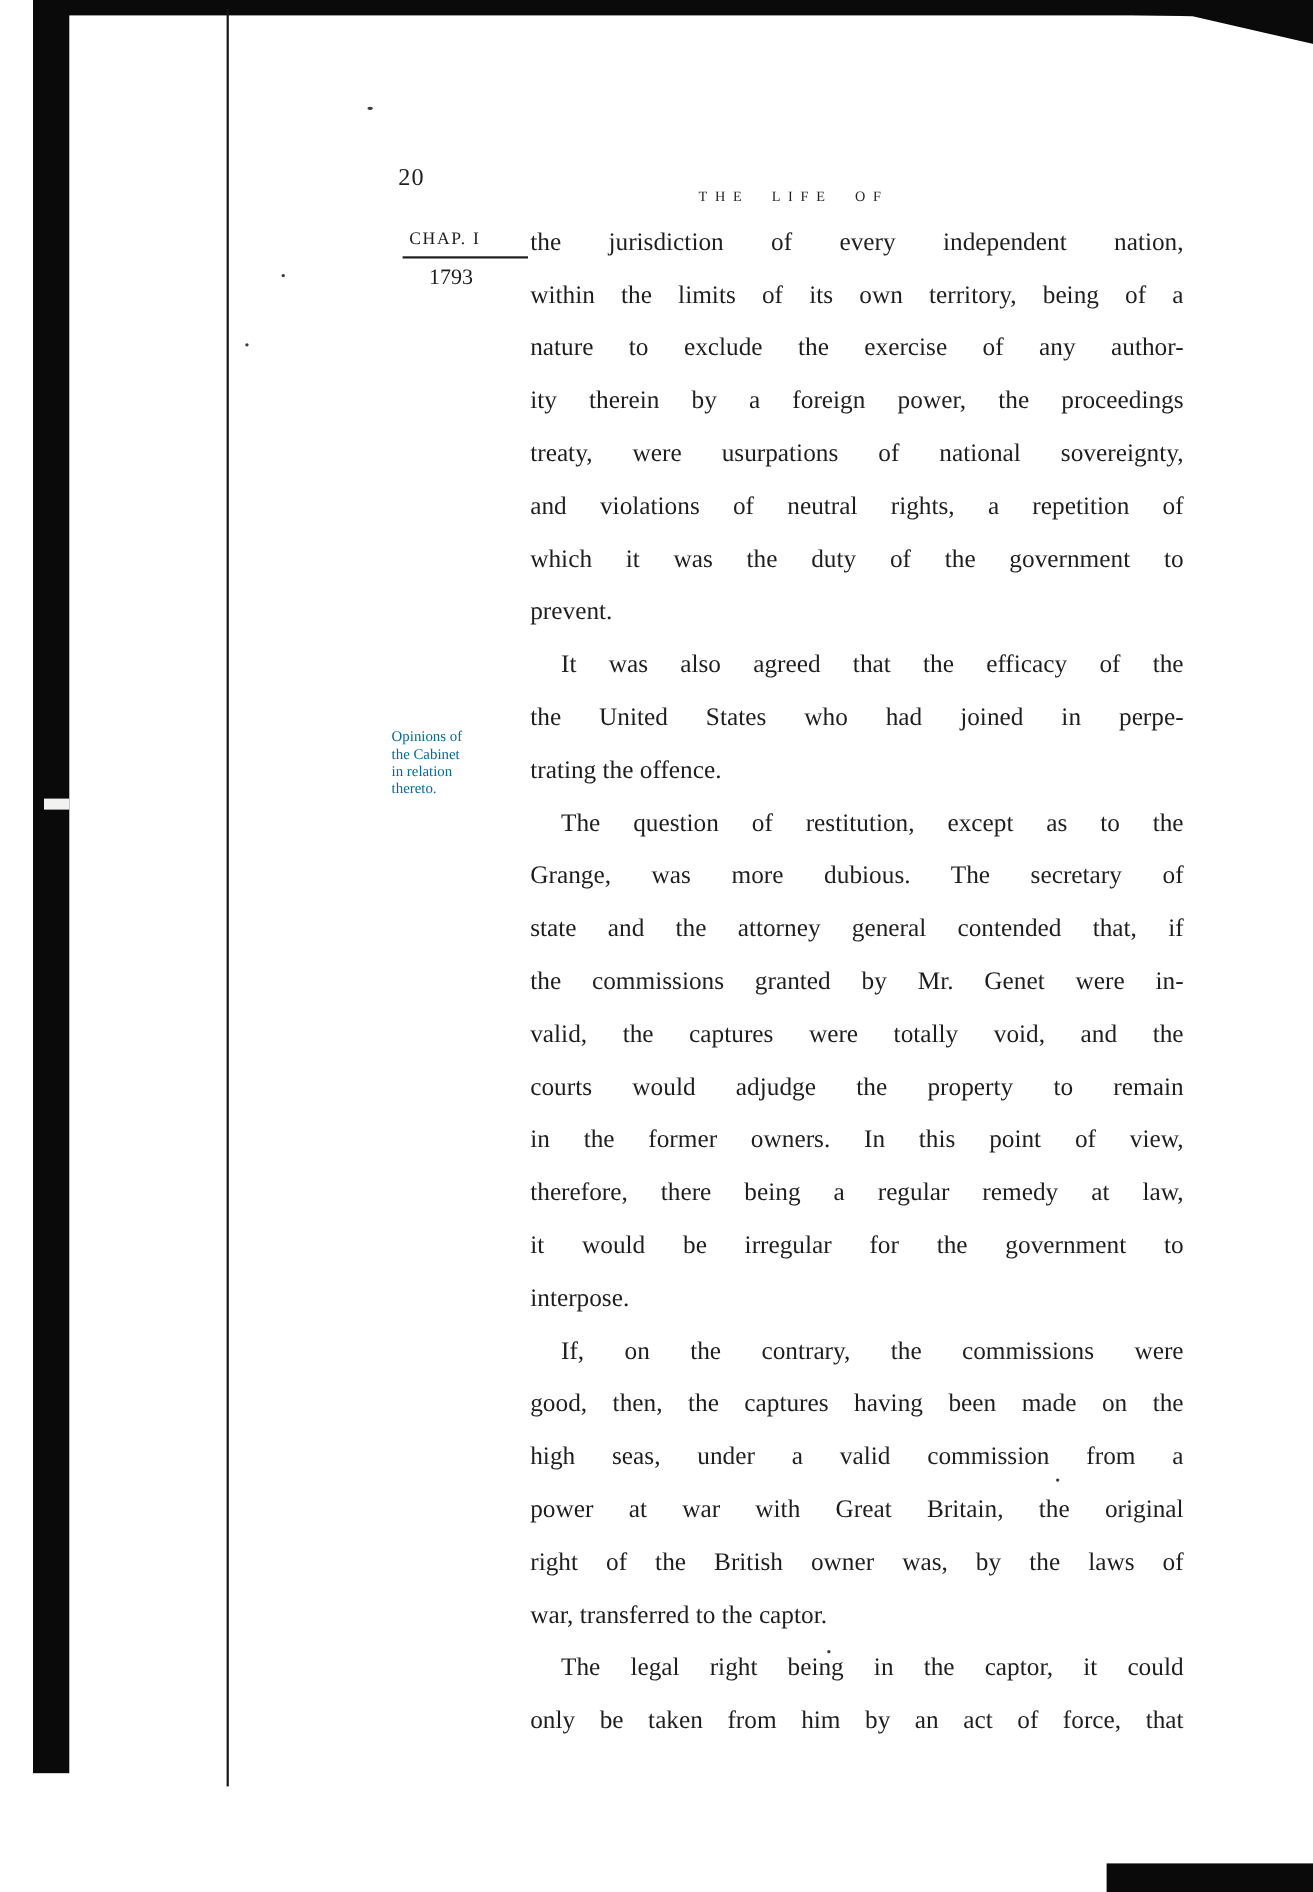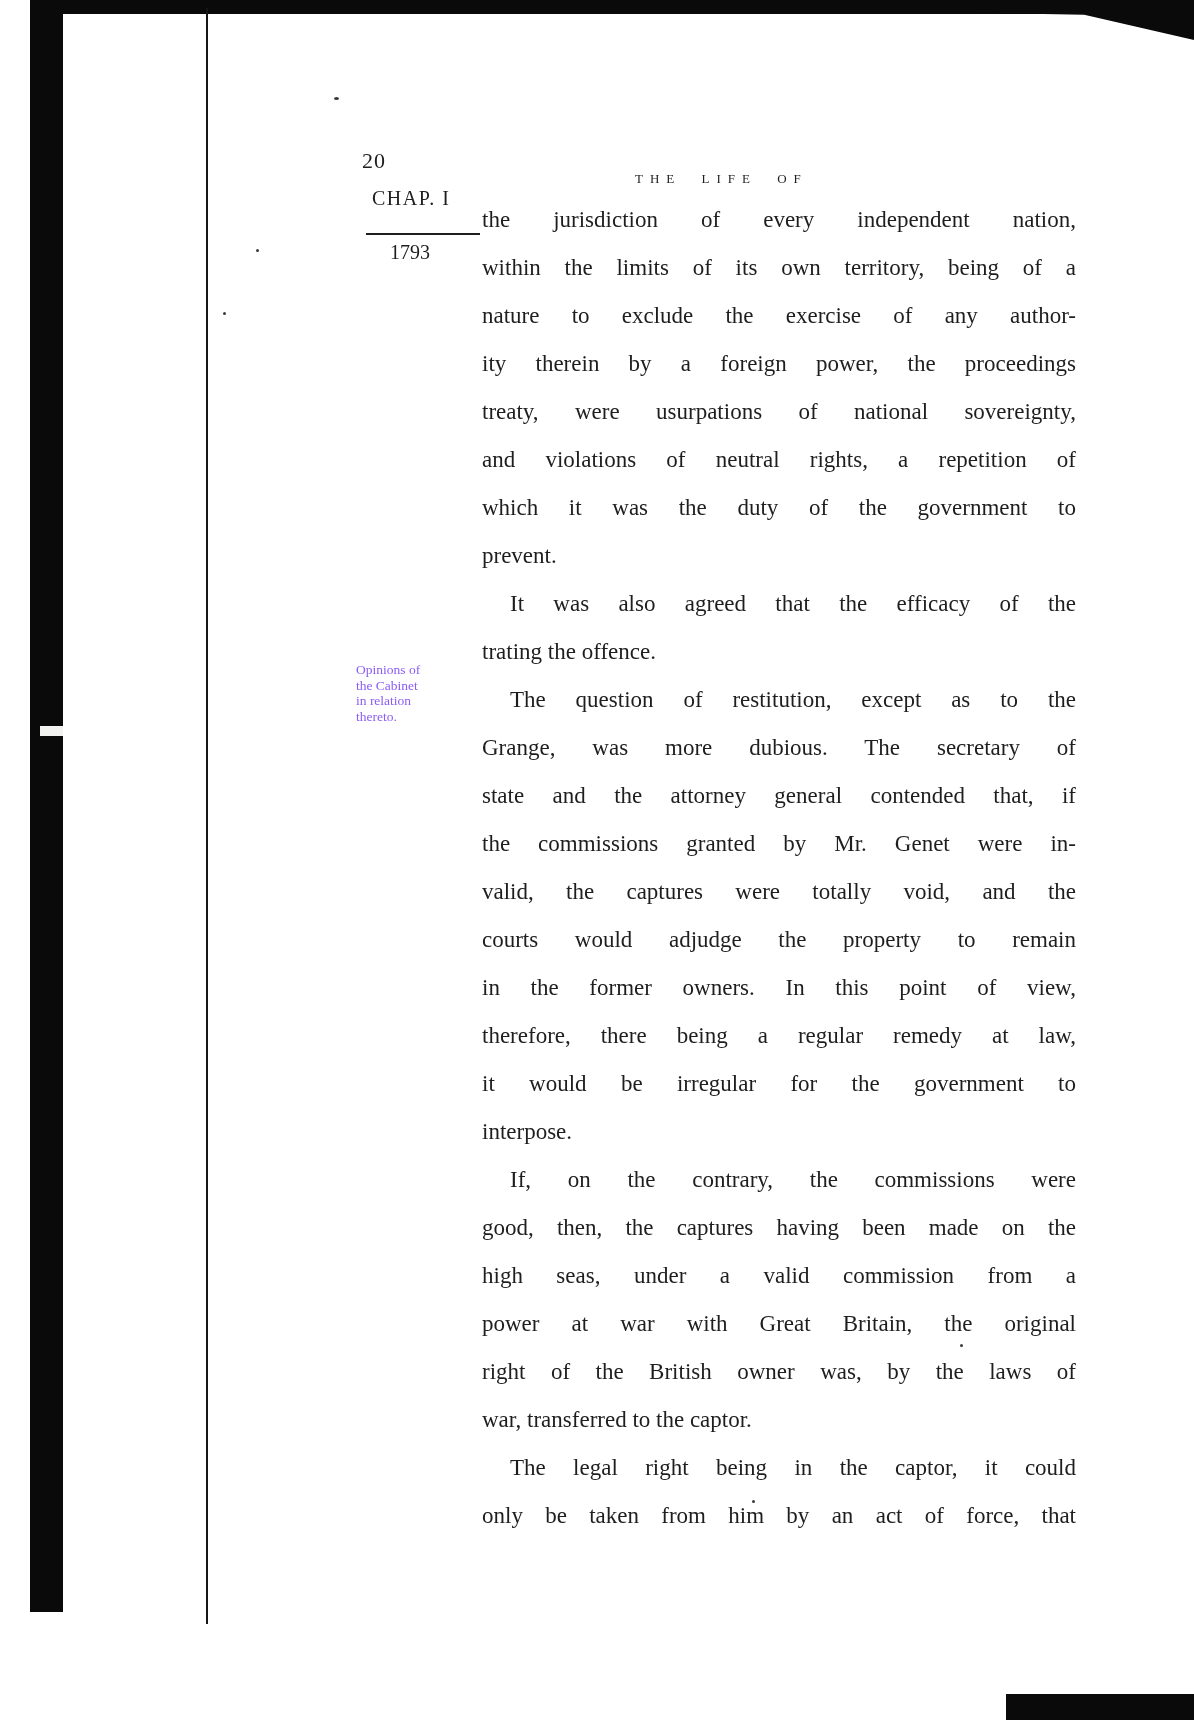--- a/index.html
+++ b/index.html
@@ -23,25 +23,25 @@
   .speck.s3 { left:223px; top:312px; width:3px; height:3px; }
   .speck.s4 { left:960px; top:1344px; width:3px; height:3px; }
   .speck.s5 { left:752px; top:1500px; width:3px; height:3px; }
 
   
   .page-number { position:absolute; left:362px; top:148px; font-size:22px; letter-spacing:1px; }
   .running-title { position:absolute; left:635px; top:151px; width:300px; 
                    font-size:13px; letter-spacing:7px; word-spacing:10px;margin-top:20px; }
 
   
-  .chap-label { position:absolute; left:372px; top:187px; font-size:20px; letter-spacing:1.5px; }
+  .chap-label { position:absolute; left:372px; top:209px; font-size:16px; letter-spacing:1.5px; }
   .chap-rule  { position:absolute; left:366px; top:233px; width:114px; height:2px; background:#1e1e1e; }
   .year-label { position:absolute; left:390px; top:241px; font-size:20px; }
   .sidenote   { position:absolute; left:356px; top:662px; width:116px;
-                font-size:13.5px; line-height:15.5px; color:#8b5cf6; }
+                font-size:13.5px; line-height:15.5px; color:#0369a1; }
 
   
   .text-block { position:absolute; left:482px; top:190px; width:594px; font-size:23px; }
   .line { height:36px; line-height:36px; text-align:justify; text-align-last:justify; white-space:normal;margin-top:12px; }
   .line.last   { text-align-last:left; }
   .line.indent { text-indent:28px; }
 </style>
 </head>
 <body>
 
@@ -78,20 +78,21 @@
         <div class="line">within the limits of its own territory, being of a</div>
         <div class="line">nature to exclude the exercise of any author-</div>
         <div class="line">ity therein by a foreign power, the proceedings</div>
         <div class="line">treaty, were usurpations of national sovereignty,</div>
         <div class="line">and violations of neutral rights, a repetition of</div>
         <div class="line">which it was the duty of the government to</div>
         <div class="line">prevent.</div>
       </div>
       <div>
         <div class="line indent">It was also agreed that the efficacy of the</div>
+        <div class="line">the United States who had joined in perpe-</div>
         <div class="line last">trating the offence.</div>
       </div>
       <div>
         <div class="line indent">The question of restitution, except as to the</div>
         <div class="line">Grange, was more dubious.  The secretary of</div>
         <div class="line">state and the attorney general contended that, if</div>
         <div class="line">the commissions granted by Mr. Genet were in-</div>
         <div class="line">valid, the captures were totally void, and the</div>
         <div class="line">courts would adjudge the property to remain</div>
         <div class="line">in the former owners.  In this point of view,</div>

